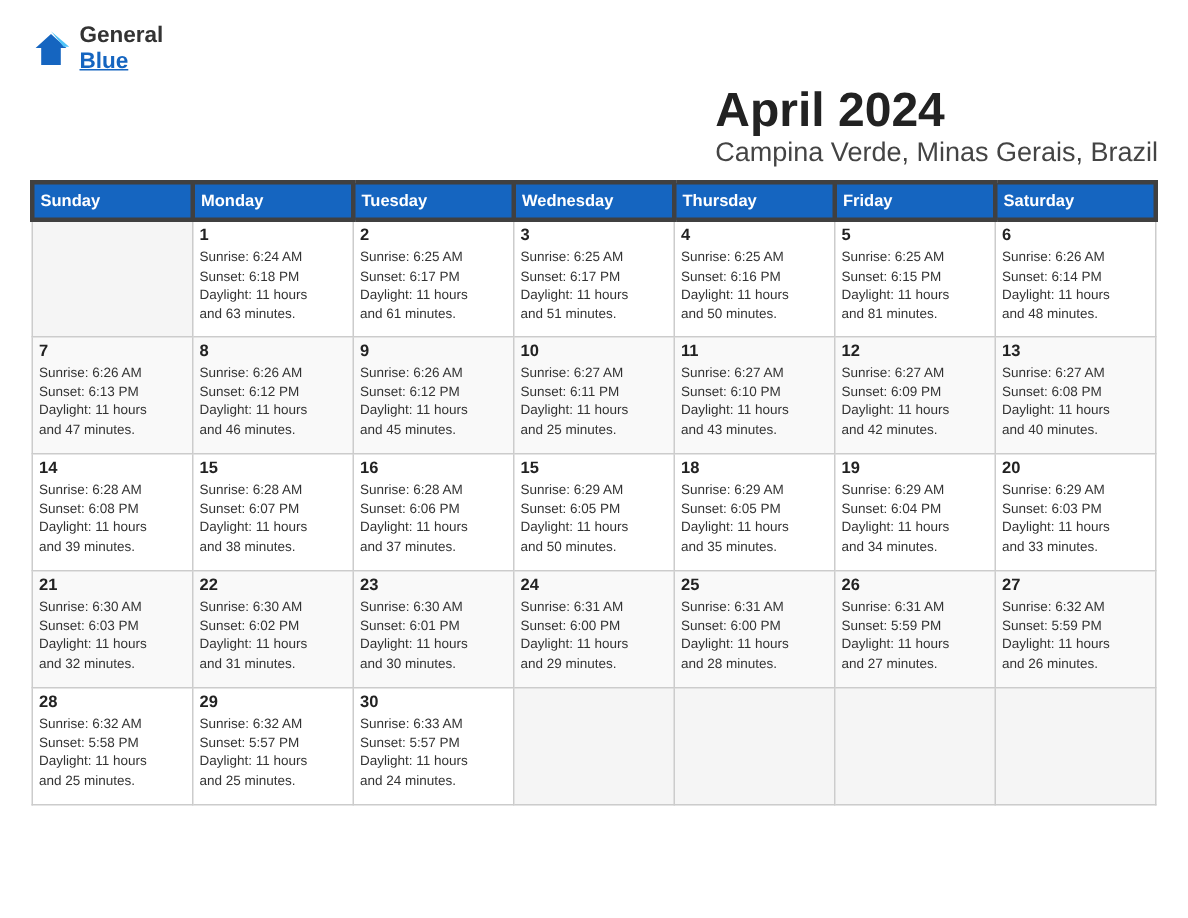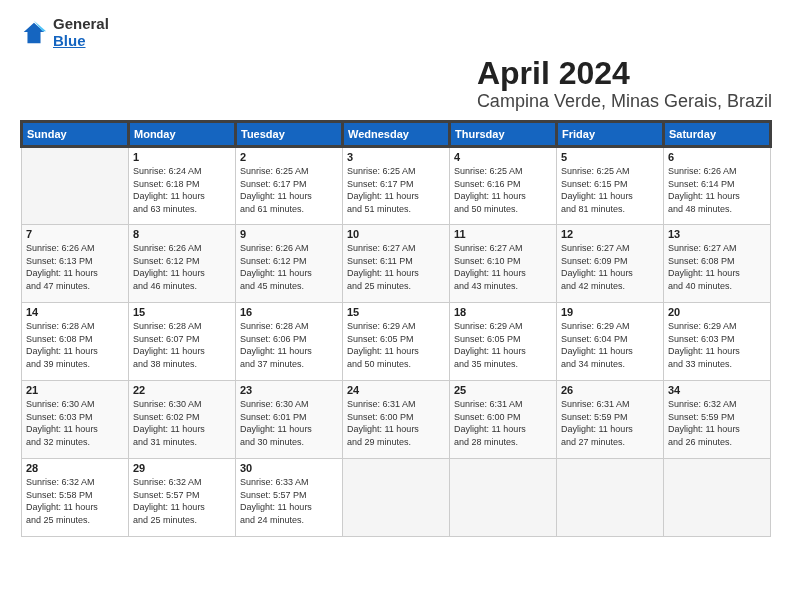--- a/index.html
+++ b/index.html
@@ -320,21 +320,21 @@
             <div class="cell-text">and 28 minutes.</div>
           </td>
           <td>
             <span class="day-num">26</span>
             <div class="cell-text">Sunrise: 6:31 AM</div>
             <div class="cell-text">Sunset: 5:59 PM</div>
             <div class="cell-text">Daylight: 11 hours</div>
             <div class="cell-text">and 27 minutes.</div>
           </td>
           <td>
-            <span class="day-num">34</span>
+            <span class="day-num">27</span>
             <div class="cell-text">Sunrise: 6:32 AM</div>
             <div class="cell-text">Sunset: 5:59 PM</div>
             <div class="cell-text">Daylight: 11 hours</div>
             <div class="cell-text">and 26 minutes.</div>
           </td>
         </tr>
         <tr>
           <td>
             <span class="day-num">28</span>
             <div class="cell-text">Sunrise: 6:32 AM</div>

